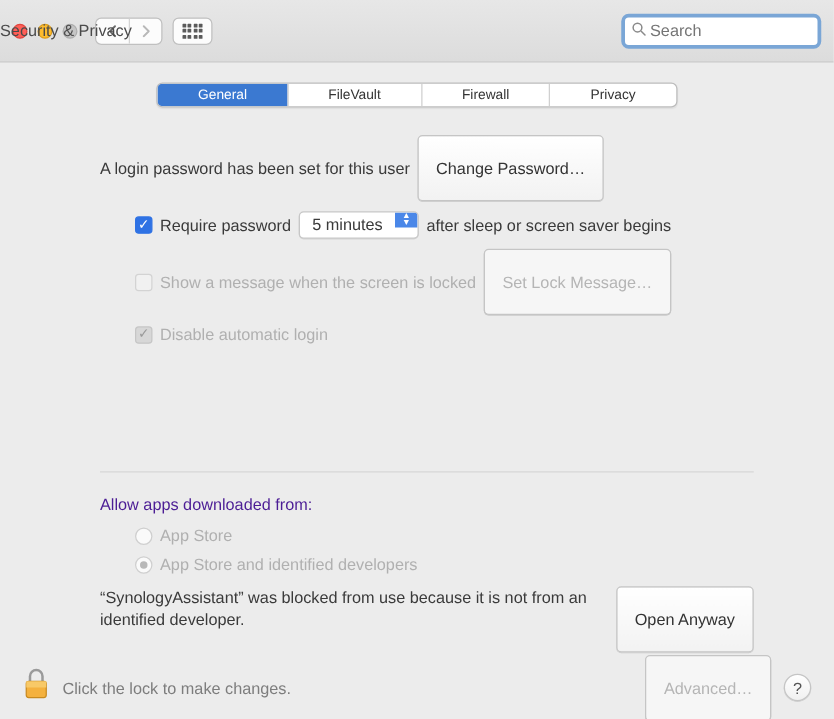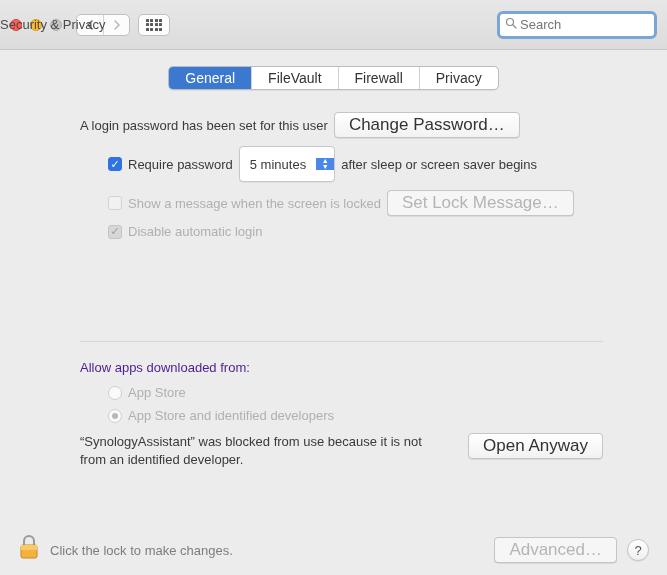--- a/index.html
+++ b/index.html
@@ -72,49 +72,49 @@
 
   .pane { padding: 16px 24px 0 24px; }
   .tabs {
     display: flex; justify-content: center; margin-bottom: 22px;
   }
   .seg {
     display: inline-flex; border:1px solid #bdbdbd; border-radius:5px; overflow:hidden;
     background:#fff; box-shadow: 0 0.5px 1px rgba(0,0,0,0.06);
   }
   .seg-item {
-    padding: 3px 16px; font-size: 14px; color:#333;
+    padding: 3px 32px; font-size: 11px; color:#333;
     border-left:1px solid #d0d0d0;
   }
   .seg-item:first-child { border-left:none; }
   .seg-item.active {
     background: #3b79d1; color:#fff; border-left-color:#3b79d1;
   }
   .content {
     padding: 0 40px 0 56px;
   }
   .row { display:flex; align-items:center; margin-bottom:8px; gap:6px; flex-wrap:wrap;}
   .mac-btn {
     background: linear-gradient(#ffffff,#f2f2f2);
     border:1px solid #c5c5c5; border-radius:4px;
-    padding: 2px 14px; font-size:17px; color:#333;
+    padding: 18px 14px; font-size:13px; color:#333;
     box-shadow: 0 0.5px 0.5px rgba(0,0,0,0.15);
   }
   .mac-btn.disabled { color:#b5b5b5; background:#f6f6f6; }
   .indent { margin-left: 28px; }
   .checkbox { width:14px; height:14px; border:1px solid #b7b7b7; border-radius:3px; background:#fff; display:inline-flex; align-items:center; justify-content:center; flex-shrink:0; }
   .checkbox.checked { background:#2f72e4; border-color:#2f72e4; }
   .checkbox.checked::after { content:"✓"; color:#fff; font-size:11px; line-height:1; }
   .checkbox.disabled { background:#f1f1f1; border-color:#d3d3d3; }
   .checkbox.disabled.checked { background:#d7d7d7; border-color:#c5c5c5; }
   .checkbox.disabled.checked::after { color:#9a9a9a; }
   .muted { color:#b0b0b0; }
   .select {
     border:1px solid #c7c7c7; border-radius:4px; background:#fff;
-    height:36px; display:inline-flex; align-items:center; overflow:hidden;
+    height:22px; display:inline-flex; align-items:flex-start; overflow:hidden;
     box-shadow: 0 0.5px 0.5px rgba(0,0,0,0.1);
   }
   .select .val { padding: 2px 10px; font-size:13px; display:flex; align-items:center; }
   .select .arrows {
     width:18px; background:#4a87e8;
     display:flex; flex-direction:column; align-items:center; justify-content:center;
     color:#fff; font-size:7px; line-height:6px;
   }
   hr.sep { border:none; border-top:1px solid #d6d6d6; margin: 24px 0 18px 0; }
   .section-label { font-size:13px; color:#4c1d95; margin-bottom:10px; }

